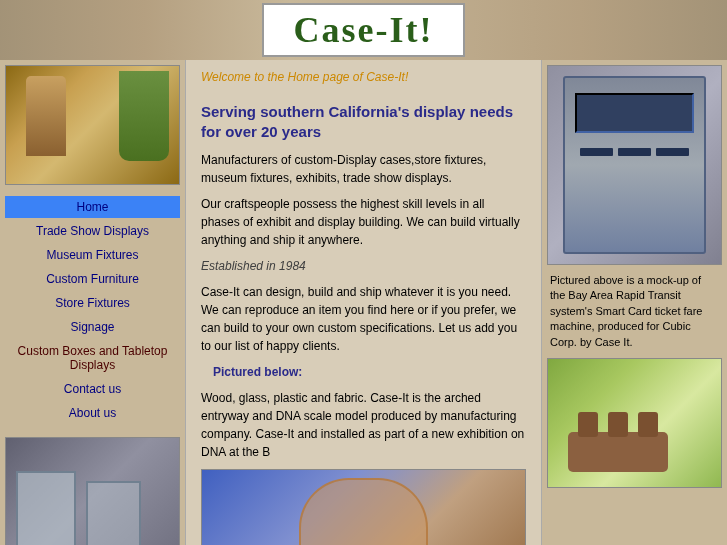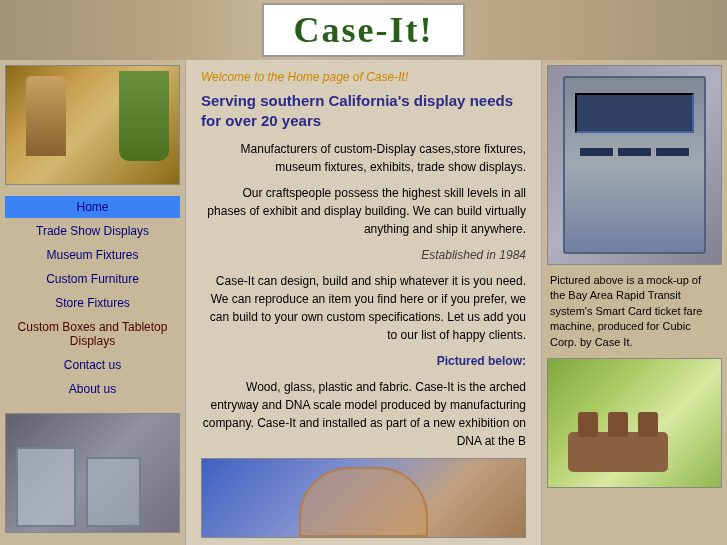--- a/index.html
+++ b/index.html
@@ -146,41 +146,40 @@
       flex: 1;
       background: #d8cdb8;
       padding: 10px 15px;
       border-left: 1px solid #aaa;
       border-right: 1px solid #aaa;
     }
 
     #welcome-text {
       color: #cc8800;
       font-size: 12px;
-      margin-bottom: 7px;
+      margin-bottom: 18px;
       font-style: italic;
     }
 
     #serving-heading {
       color: #2a2a8a;
       font-size: 15px;
       font-weight: bold;
       line-height: 1.3;
       margin-bottom: 10px;
     }
 
     #content-body {
       font-size: 12px;
       line-height: 1.5;
       color: #000;
     }
 
     #content-body p {
       margin-bottom: 8px;
-      text-align: right;
     }
 
     .established {
       color: #404040;
       font-style: italic;
     }
 
     #pictured-below {
       color: #2a2a8a;
       font-size: 12px;
@@ -332,20 +331,21 @@
       <div class="sidebar-img-person"></div>
       <div class="sidebar-img-tree"></div>
     </div>
 
     <div id="nav-menu">
       <a class="nav-item active">Home</a>
       <a class="nav-item">Trade Show Displays</a>
       <a class="nav-item">Museum Fixtures</a>
       <a class="nav-item">Custom Furniture</a>
       <a class="nav-item">Store Fixtures</a>
+      <a class="nav-item">Signage</a>
       <a class="nav-item highlight">Custom Boxes and Tabletop Displays</a>
       <a class="nav-item">Contact us</a>
       <a class="nav-item">About us</a>
     </div>
 
     <div id="sidebar-bottom-image">
       <div class="display-case"></div>
       <div class="display-case2"></div>
     </div>
   </div>

